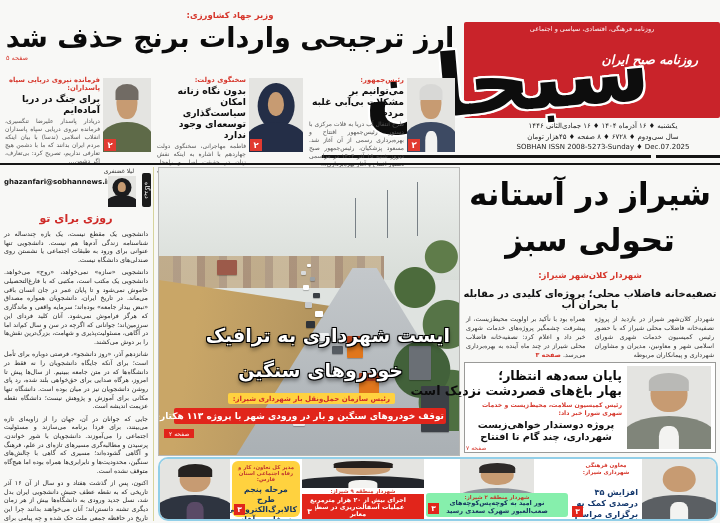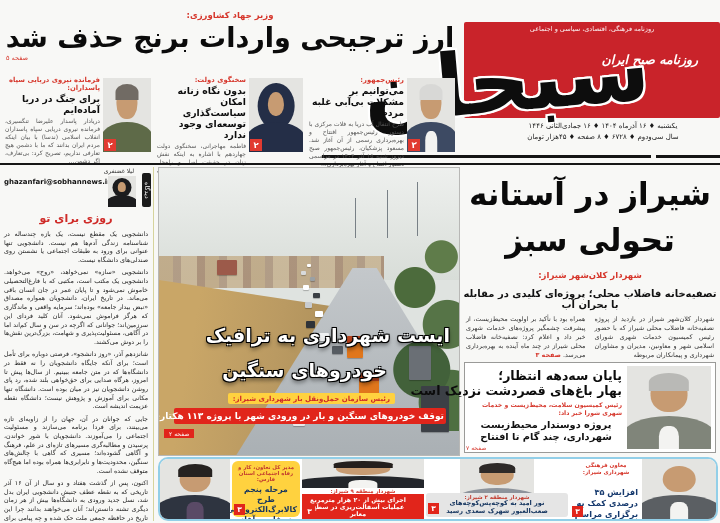--- a/index.html
+++ b/index.html
@@ -106,21 +106,21 @@
   .bx-sub{font-size:9.8px;font-weight:bold;text-align:center;margin-top:3px;line-height:12px}
   .bx-page{position:absolute;left:1px;bottom:1px;color:#d6372c;font-size:6px}
 
   
   .strip{position:absolute;left:158px;top:457px;width:560px;height:64px;border:2px solid #92cfe8;border-radius:10px;
          background:#fff;display:flex;overflow:hidden;box-sizing:border-box}
   .sp{position:relative;flex:none}
   .strip-text{width:72px;position:relative;padding:3px 4px 0;box-sizing:border-box}
   .st-kicker{font-size:5.6px;color:#d6372c;font-weight:bold;line-height:6.5px;text-align:center}
   .st-title{font-size:8.2px;font-weight:bold;color:#173a6e;line-height:11px;margin-top:12px;text-align:right}
-  .cap{position:absolute;bottom:2px;left:2px;right:2px;background:#e5e5e5;border-radius:3px;padding:1px 12px 2px 12px;text-align:center;z-index:3}
+  .cap{position:absolute;bottom:2px;left:2px;right:2px;background:#86efac;border-radius:3px;padding:1px 12px 2px 12px;text-align:center;z-index:3}
   .cap-kicker{font-size:5.4px;color:#c23a2e;font-weight:bold;line-height:6px}
   .cap-title{font-size:6.6px;font-weight:bold;color:#15355f;line-height:7.5px}
   .pbwrap{display:flex;flex-direction:column}
   .pb-photo{flex:1;position:relative}
   .pb-kicker{font-size:5.4px;color:#d6372c;font-weight:bold;text-align:center;line-height:6.5px;background:#fff}
   .pb-band{background:#e1251b;color:#fff;font-size:6.3px;font-weight:bold;text-align:center;padding:1.5px 12px 2.5px 2px}
   .sy{width:68px;background:#ffd23f;border-radius:6px;margin:2px;padding:3px;box-sizing:border-box;position:relative;text-align:center;flex:none}
   .sy-kicker{font-size:5.4px;color:#c23a2e;font-weight:bold;line-height:6.2px}
   .sy-title{font-size:7.8px;font-weight:bold;color:#15355f;line-height:10px;margin-top:2px}
   .badge-s{position:absolute;left:2px;bottom:2px;width:11px;height:11px;background:#e1251b;color:#fff;
@@ -132,20 +132,21 @@
 <div class="page">
 
   <div class="red-box">
     <div class="mh-tagline">روزنامه فرهنگی، اقتصادی، سیاسی و اجتماعی</div>
     <div class="mh-sub">روزنامه صبح ایران</div>
   </div>
   <div class="logo-script">سبحان</div>
   <div class="dates">
     <div>یکشنبه ♦ ۱۶ آذرماه ۱۴۰۴ ♦ ۱۶ جمادی‌الثانی ۱۴۴۶</div>
     <div>سال سی‌ودوم ♦ ۶۷۲۸ ♦ ۸ صفحه ♦ ۴۵هزار تومان</div>
+    <div class="ltr">SOBHAN ISSN 2008-5273-Sunday ♦ Dec.07.2025</div>
   </div>
   <div class="site-bar">
     <div class="rule"></div>
     <div class="rule" style="flex:0 0 64px"></div>
   </div>
 
   <div class="agri">
     <div class="agri-kicker">وزیر جهاد کشاورزی:</div>
     <div class="agri-headline">ارز ترجیحی واردات برنج حذف شد</div>
     <div class="agri-page">صفحه ۵</div>
@@ -246,21 +247,21 @@
     <div class="veh" style="left:147px;top:153px;width:9px;height:7px;background:#2f3338"></div>
     <div class="veh" style="left:160px;top:165px;width:10px;height:8px;background:#eef0f1"></div>
     <div class="veh" style="left:173px;top:178px;width:11px;height:8px;background:#565c62"></div>
     <div class="veh" style="left:188px;top:168px;width:16px;height:22px;background:linear-gradient(#b8431f 30%,#e0761c 30%)"></div>
     <div class="veh" style="left:250px;top:178px;width:22px;height:34px;background:#6a6f75"></div>
     <div class="veh" style="left:200px;top:205px;width:20px;height:28px;background:linear-gradient(#b8431f 28%,#e0761c 28%)"></div>
     <div class="veh" style="left:262px;top:218px;width:28px;height:46px;background:#3c4046"></div>
     <div class="veh" style="left:120px;top:228px;width:10px;height:7px;background:#fff"></div>
     <div class="veh" style="left:134px;top:250px;width:12px;height:8px;background:#e8e9ea"></div>
     <div class="ph-title" style="right:9px;top:156px">ایست شهرداری به ترافیک</div>
-    <div class="ph-title" style="right:72px;top:191px">خودروهای سنگین</div>
+    <div class="ph-title" style="right:56px;top:191px">خودروهای سنگین</div>
     <div class="ph-kicker">رئیس سازمان حمل‌ونقل بار شهرداری شیراز:</div>
     <div class="ph-band">توقف خودروهای سنگین و بار در ورودی شهر با پروژه ۱۱۳ هکتاری</div>
     <div class="ph-page">صفحه ۲</div>
   </div>
 
   <div class="lead">
     <div class="lead-h1">شیراز در آستانه</div>
     <div class="lead-h1">تحولی سبز</div>
     <div class="lead-kicker">شهردار کلان‌شهر شیراز:</div>
     <div class="lead-sub">تصفیه‌خانه فاضلاب محلی؛ پروژه‌ای کلیدی در مقابله با بحران آب</div>
@@ -279,21 +280,21 @@
           <i class="hair"></i>
           <i class="head"></i>
           <i class="torso"></i>
           <i class="shirt"></i>
         </div>
     </div>
     <div class="bx-content">
       <div class="bx-t1">پایان سه‌دهه انتظار؛</div>
       <div class="bx-t2">بهار باغ‌های قصردشت نزدیک است</div>
       <div class="bx-kicker">رئیس کمیسیون سلامت، محیط‌زیست و خدمات شهری شورا خبر داد:</div>
-      <div class="bx-sub">پروژه دوستدار محیط‌زیست شهرداری، چند گام تا افتتاح</div>
+      <div class="bx-sub">پروژه دوستدار خواهی‌زیست شهرداری، چند گام تا افتتاح</div>
     </div>
     <div class="bx-page">صفحه ۷</div>
   </div>
 
   <div class="strip">
     <div class="sp" style="width:74px">
       <div class="fig" style="--suit:#5b5f63;--hair:transparent">
           <i class="head"></i>
           <i class="torso"></i>
           <i class="shirt"></i>

